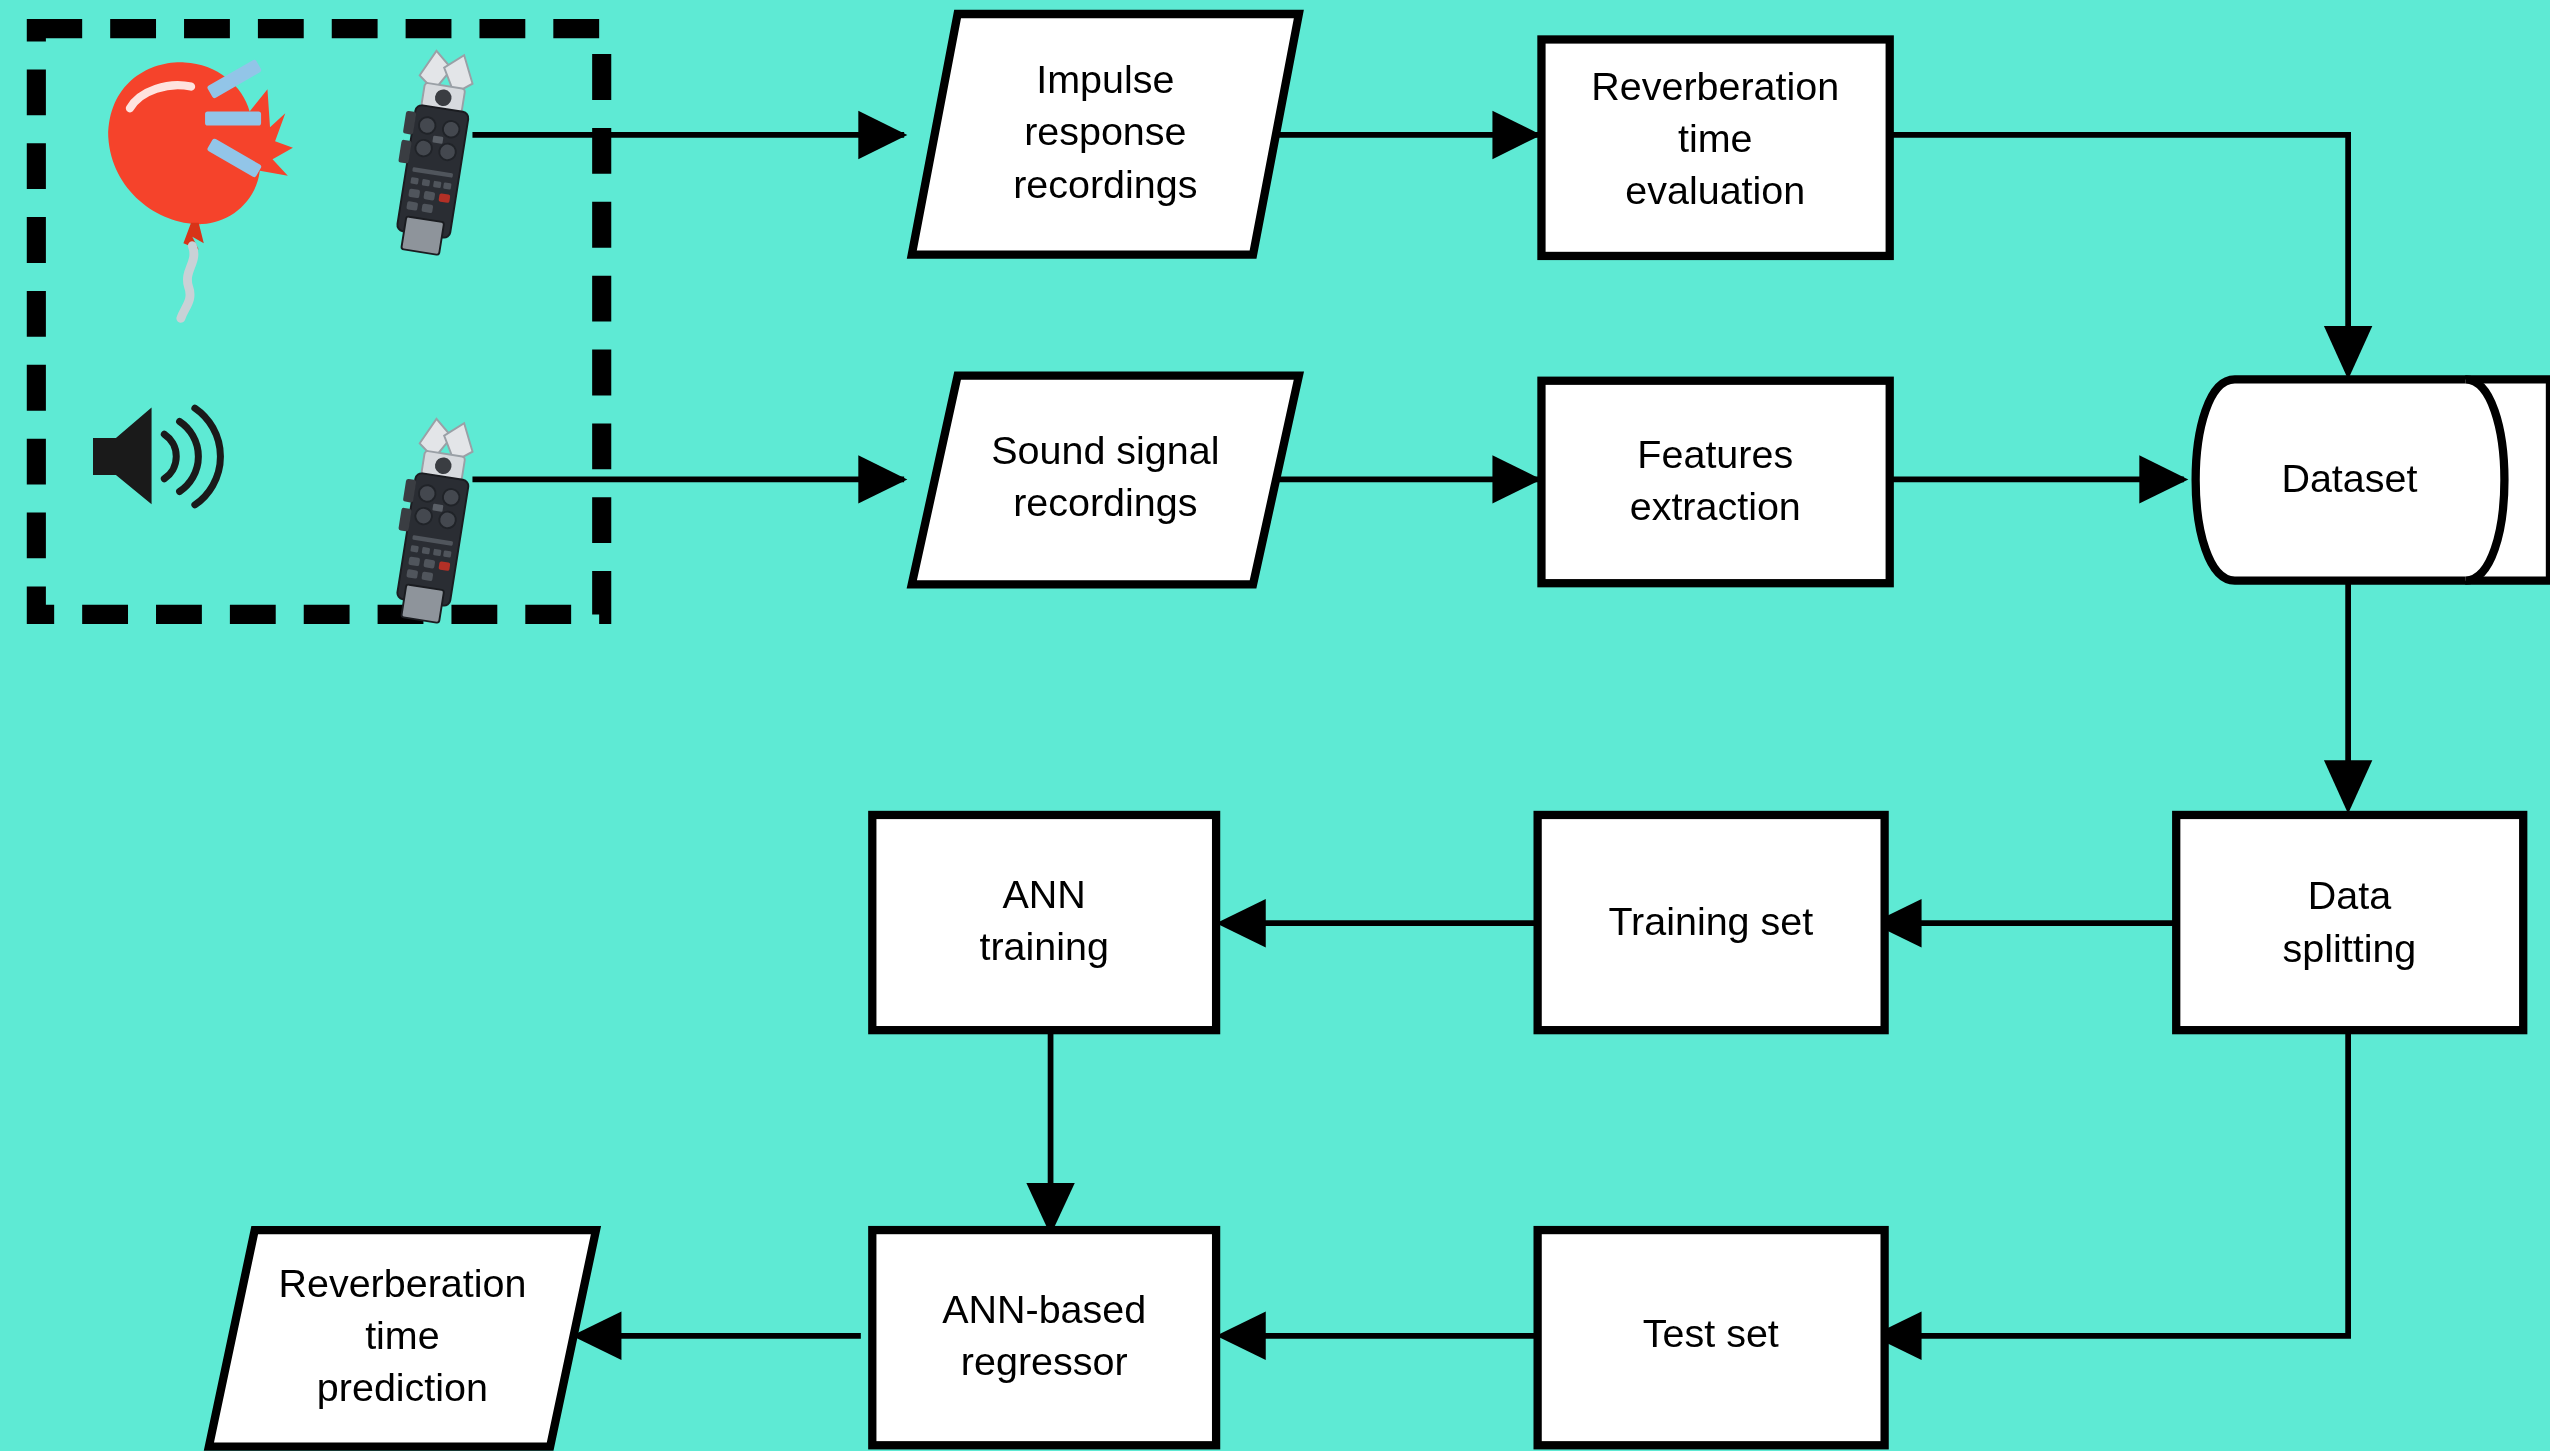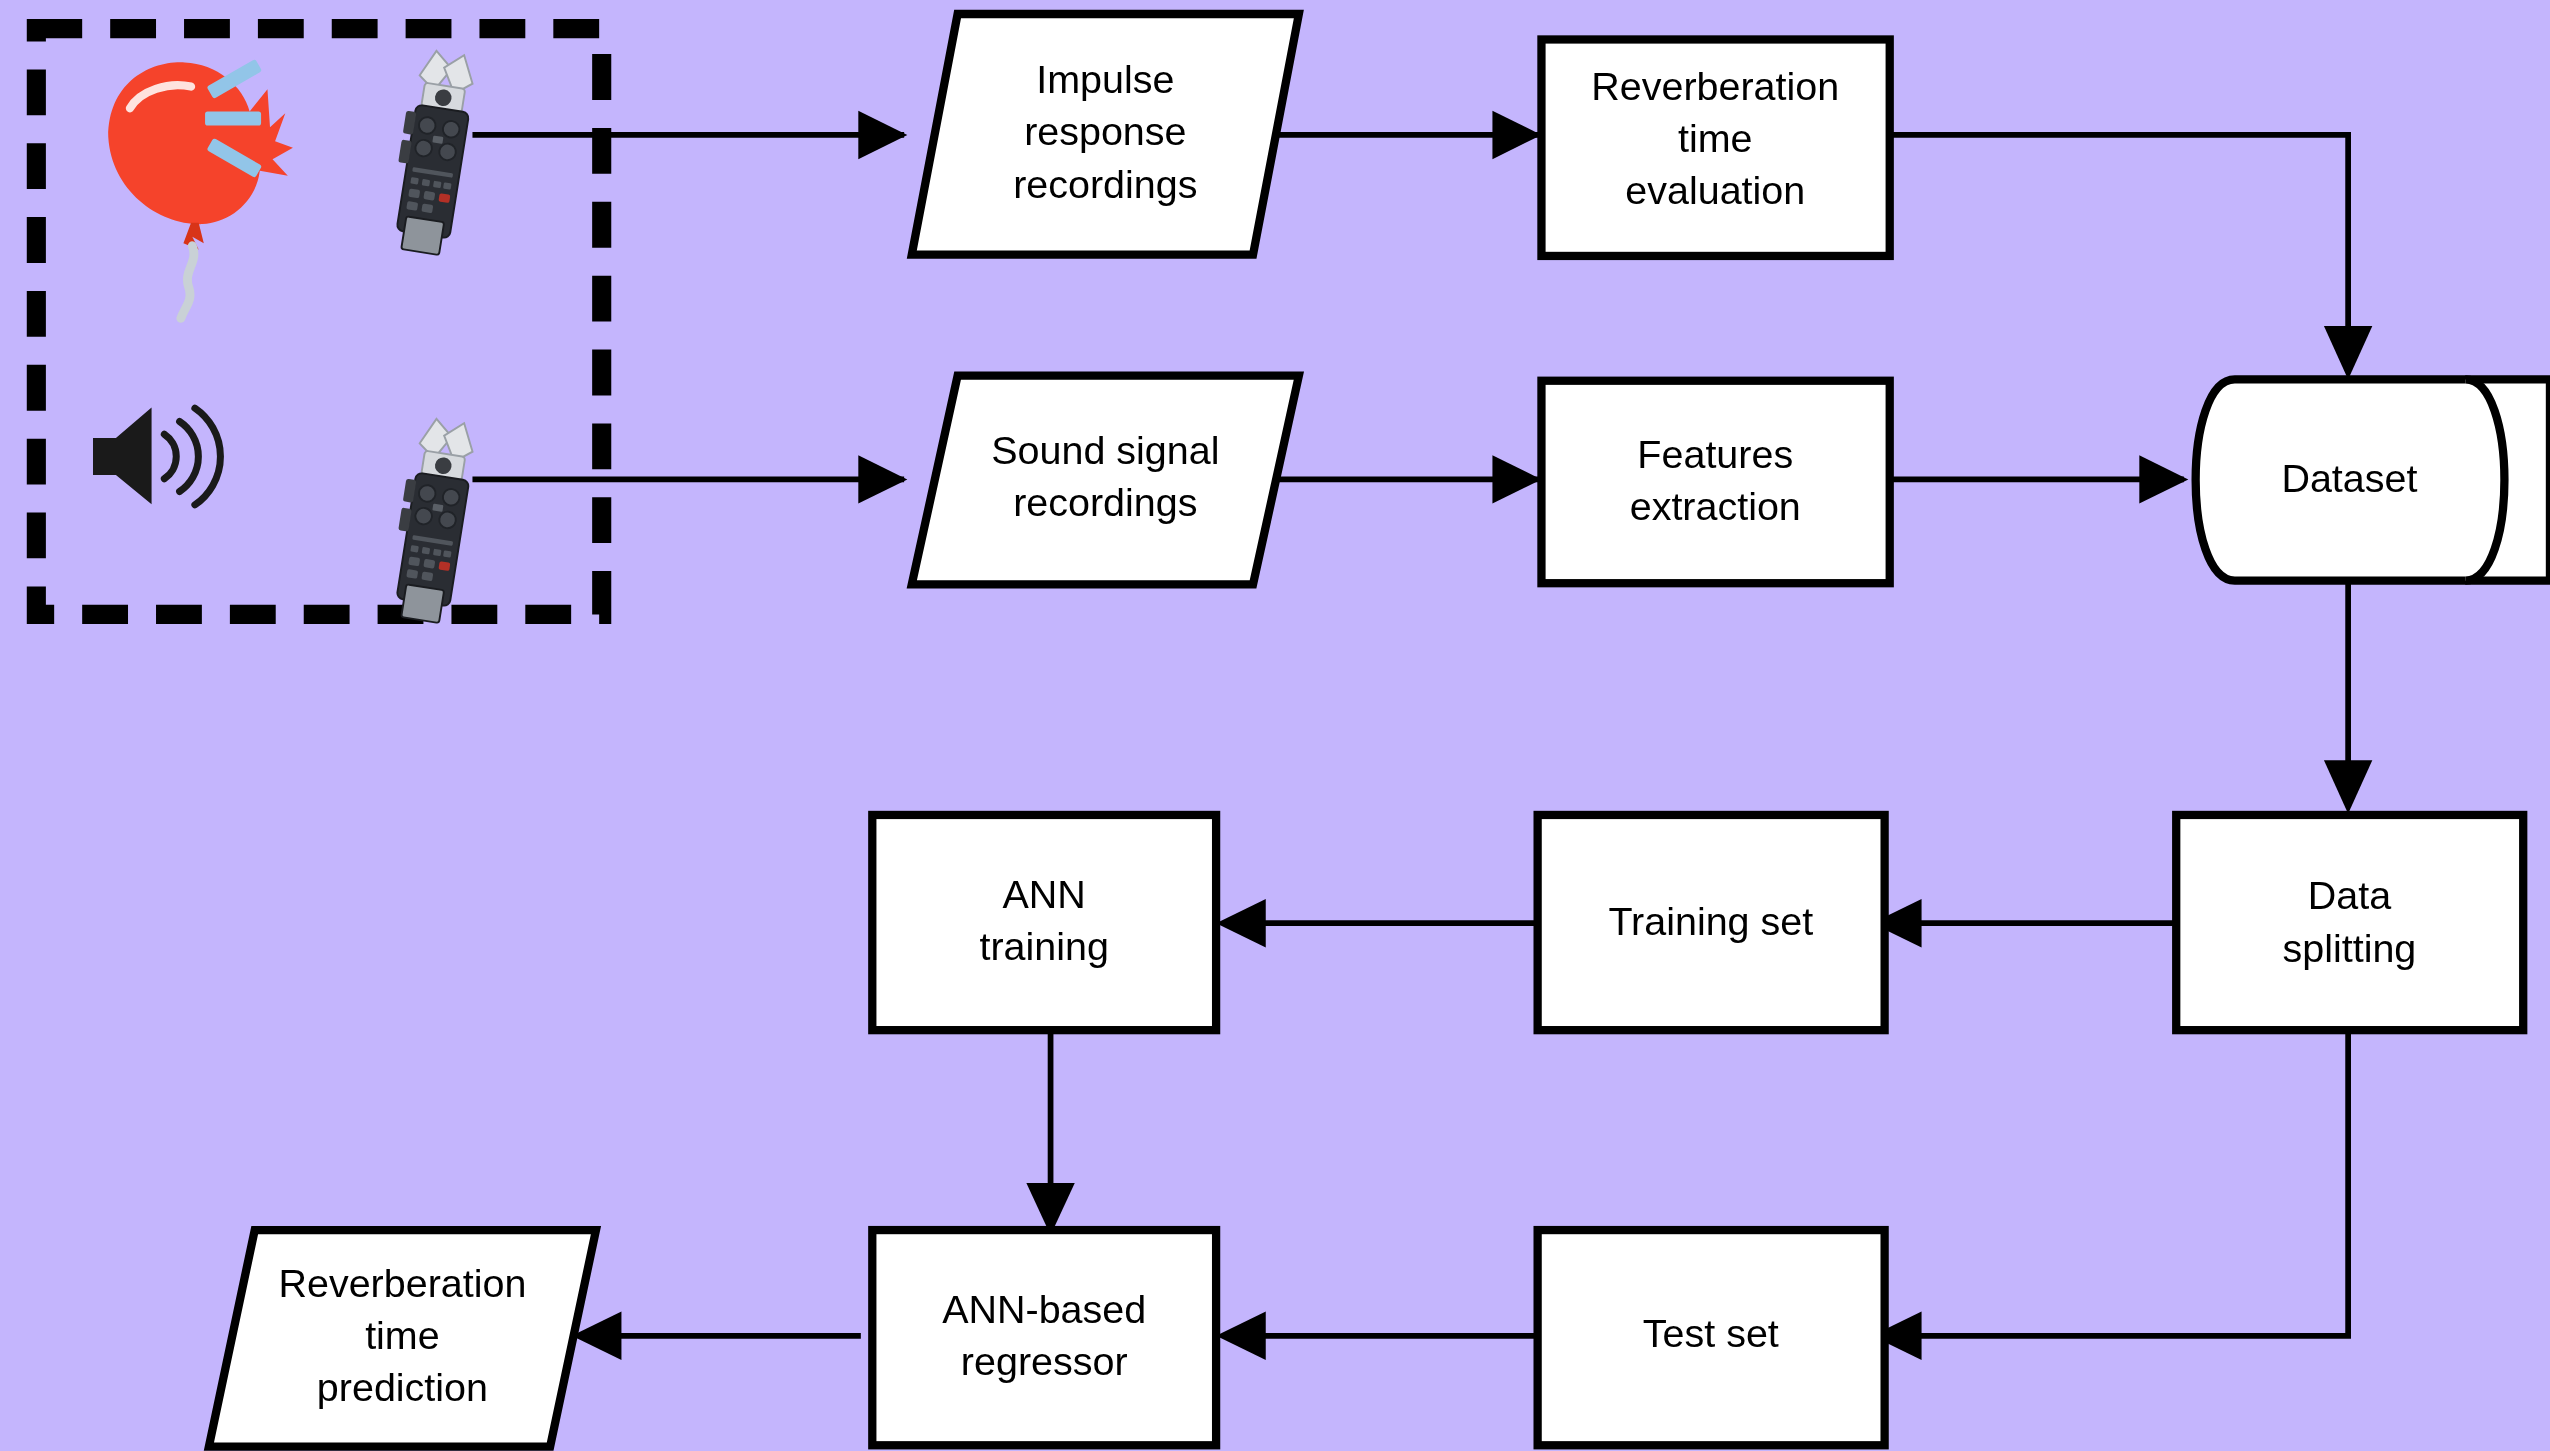--- a/index.html
+++ b/index.html
@@ -7,21 +7,21 @@
     padding: 0;
     background: #ffffff;
   }
   body {
     font-family: "Liberation Sans", sans-serif;
   }
   #diagram-root {
     position: relative;
     width: 2550px;
     height: 1451px;
-    background: #c4b5fd;
+    background: #5eead4;
     overflow: hidden;
   }
   svg.flow {
     display: block;
     width: 2550px;
     height: 1451px;
   }
   .node-text {
     font-family: "Liberation Sans", sans-serif;
     font-size: 62px;

